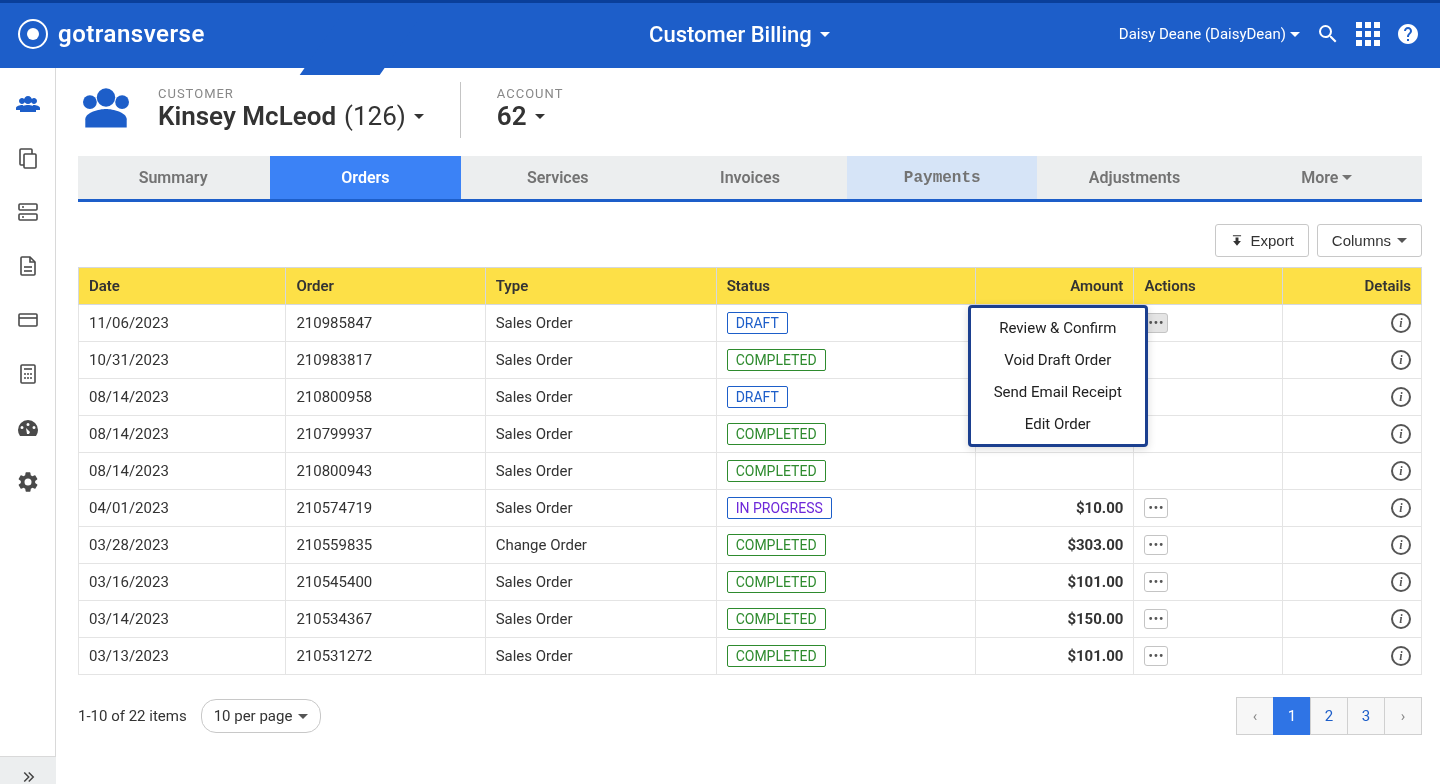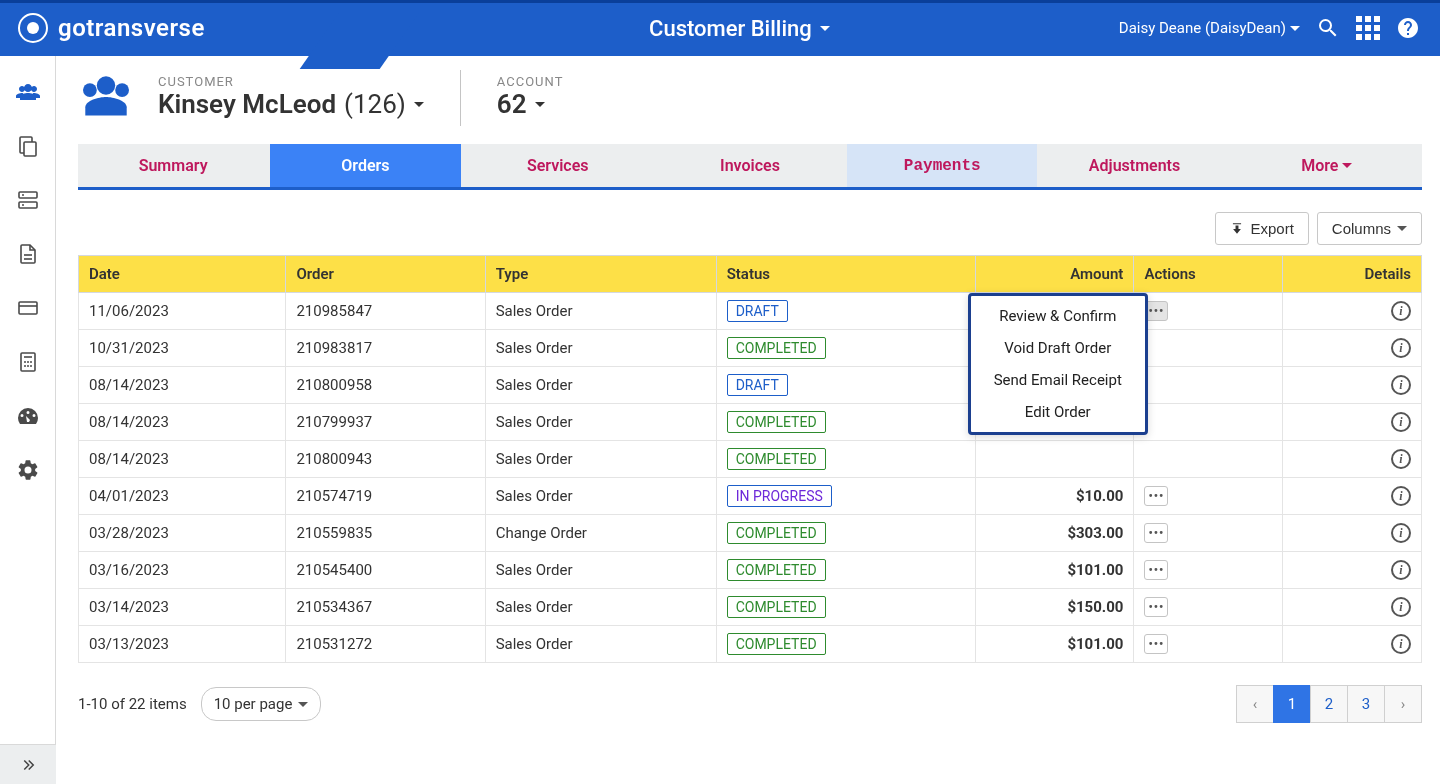--- a/index.html
+++ b/index.html
@@ -1,19 +1,19 @@
 <!DOCTYPE html>
 <html><head>
 <meta charset="utf-8">
 <style>
   * { box-sizing: border-box; margin: 0; padding: 0; }
   body { font-family: "Segoe UI", Roboto, "Helvetica Neue", Arial, sans-serif; font-size: 14px; color: #333; background: #fff; }
   
   
-  .top-header { background: #1D5EC9; color: #fff; height: 56px; display: flex; align-items: center; position: relative; }
+  .top-header { background: #1D5EC9; color: #fff; height: 68px; display: flex; align-items: center; position: relative; }
   .top-header::before { content:""; position:absolute; top:0; left:0; right:0; height:3px; background:#0a3f9a; }
   .logo-wrap { display:flex; align-items:center; gap:10px; padding-left:18px; width: 360px; position:relative; }
   .logo-wrap::after { content:""; position:absolute; right:-40px; top:-2px; width:80px; height:58px; background:#1D5EC9; transform:skewX(-35deg); }
   .logo-icon { width:30px; height:30px; border:2.5px solid #fff; border-radius:50%; display:flex; align-items:center; justify-content:center; }
   .logo-icon-inner { width:12px; height:12px; background:#fff; border-radius:50%; }
   .logo-text { font-size:24px; font-weight:600; letter-spacing:0.5px; }
   .center-title { flex:1; text-align:center; font-size:22px; font-weight:500; display:flex; align-items:center; justify-content:center; gap:8px; cursor:pointer; }
   .header-right { display:flex; align-items:center; gap:16px; padding-right:20px; }
   .user-link { color:#fff; font-size:15px; display:flex; align-items:center; gap:4px; cursor:pointer; }
   .hdr-icon { cursor:pointer; fill:#fff; }
@@ -35,21 +35,21 @@
   .cust-block { display:flex; align-items:flex-start; gap:24px; }
   .cust-icon { color:#1D5EC9; }
   .cust-icon svg { width:56px; height:46px; }
   .cust-info .lbl { font-size:13px; letter-spacing:1px; color:#888; }
   .cust-name { font-size:26px; display:flex; align-items:center; gap:8px; cursor:pointer; }
   .cust-name b { font-weight:600; }
   .divider-v { width:1px; background:#c4c4c4; height:56px; margin: -4px 12px 0 12px; }
   
   
   .tabs { display:flex; margin-top:18px; border-bottom:3px solid #1D5EC9; background:#eceeef; }
-  .tab { flex:1; text-align:center; padding:12px 0; font-size:16px; font-weight:600; color:#be185d; background:#eceeef; cursor:pointer; display:flex; align-items:center; justify-content:center; gap:4px; margin-right:2px; }
+  .tab { flex:1; text-align:center; padding:12px 0; font-size:16px; font-weight:600; color:#737373; background:#eceeef; cursor:pointer; display:flex; align-items:center; justify-content:center; gap:4px; margin-right:2px; }
   .tab:last-child{ margin-right:0; }
   .tab.active { background:#3b82f6; color:#fff; }
   .tab.highlight { background:#d6e4f7;font-family:Liberation Mono, monospace; }
   
   
   .toolbar { display:flex; justify-content:flex-end; gap:8px; margin-top:22px; }
   .btn { border:1px solid #c8c8c8; background:#fff; padding:7px 14px; font-size:15px; border-radius:3px; cursor:pointer; display:flex; align-items:center; gap:6px; color:#333; }
   
   
   table.orders { width:100%; border-collapse:collapse; margin-top:10px; font-size:15px; }

